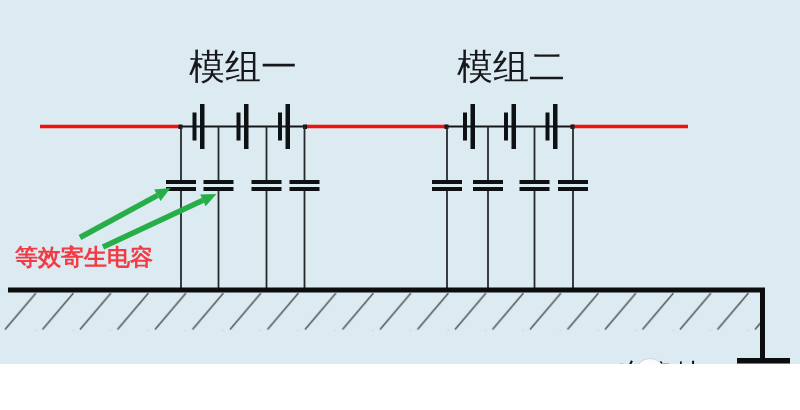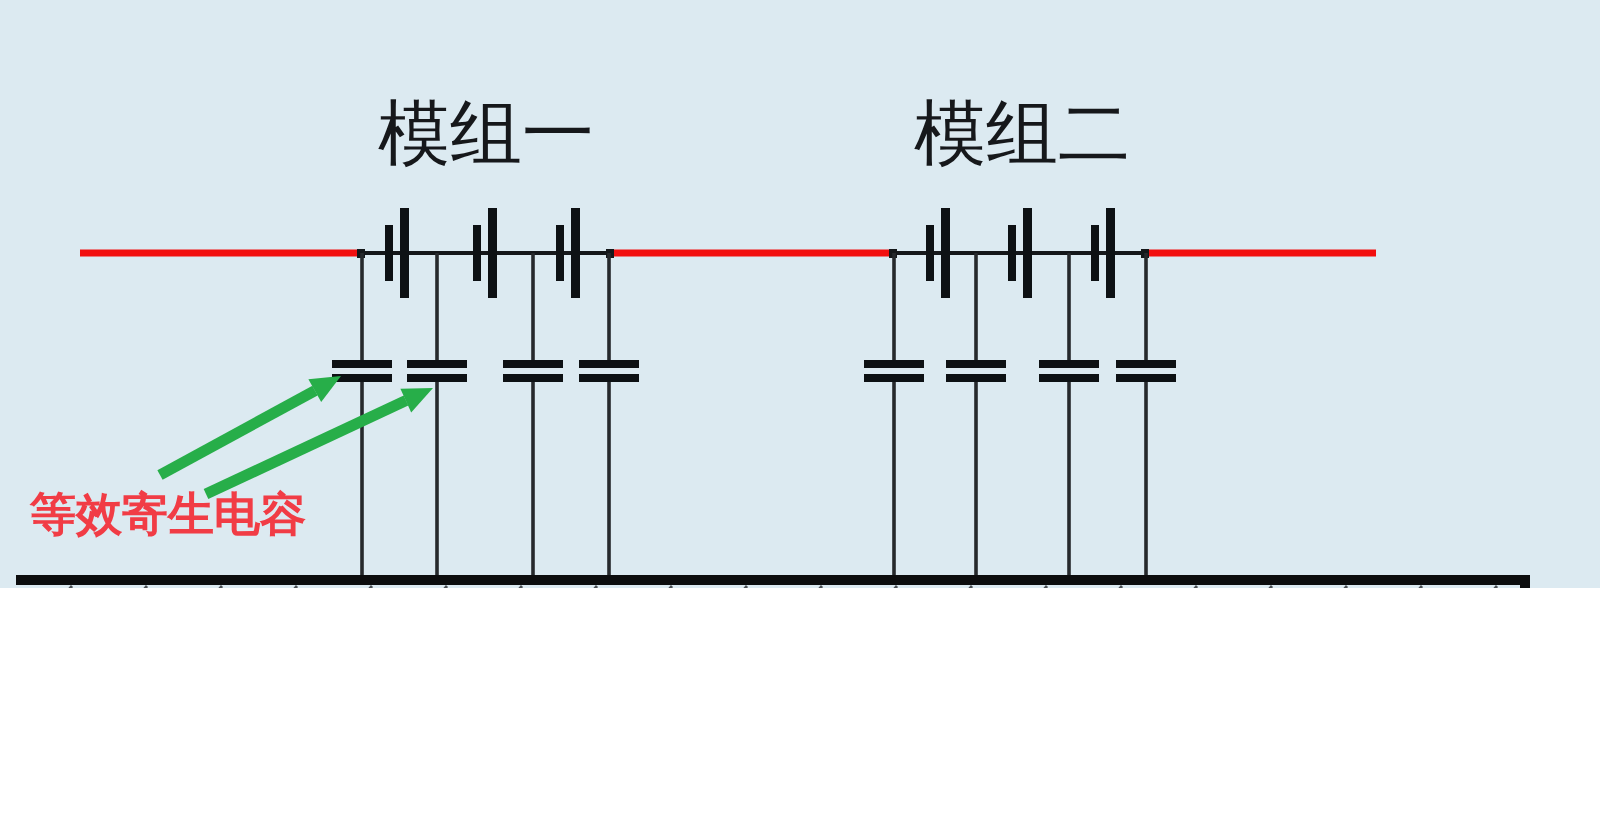--- a/index.html
+++ b/index.html
@@ -1,17 +1,17 @@
 <!DOCTYPE html>
 <html><head>
 <meta charset="utf-8">
 <style>
   html,body{margin:0;padding:0;}
   .stage{
-    width:800px;height:294px;position:relative;overflow:hidden;
+    width:800px;height:364px;position:relative;overflow:hidden;
     font-family:"DejaVu Sans", sans-serif;
   }
   svg{display:block;}
   .module-title{
     font-family:"DejaVu Serif", serif;
     font-size:36px; fill:#16181b;
   }
   .ground-label{
     font-family:"DejaVu Serif", serif;
     font-size:27px; fill:#0e1012; letter-spacing:1px;

